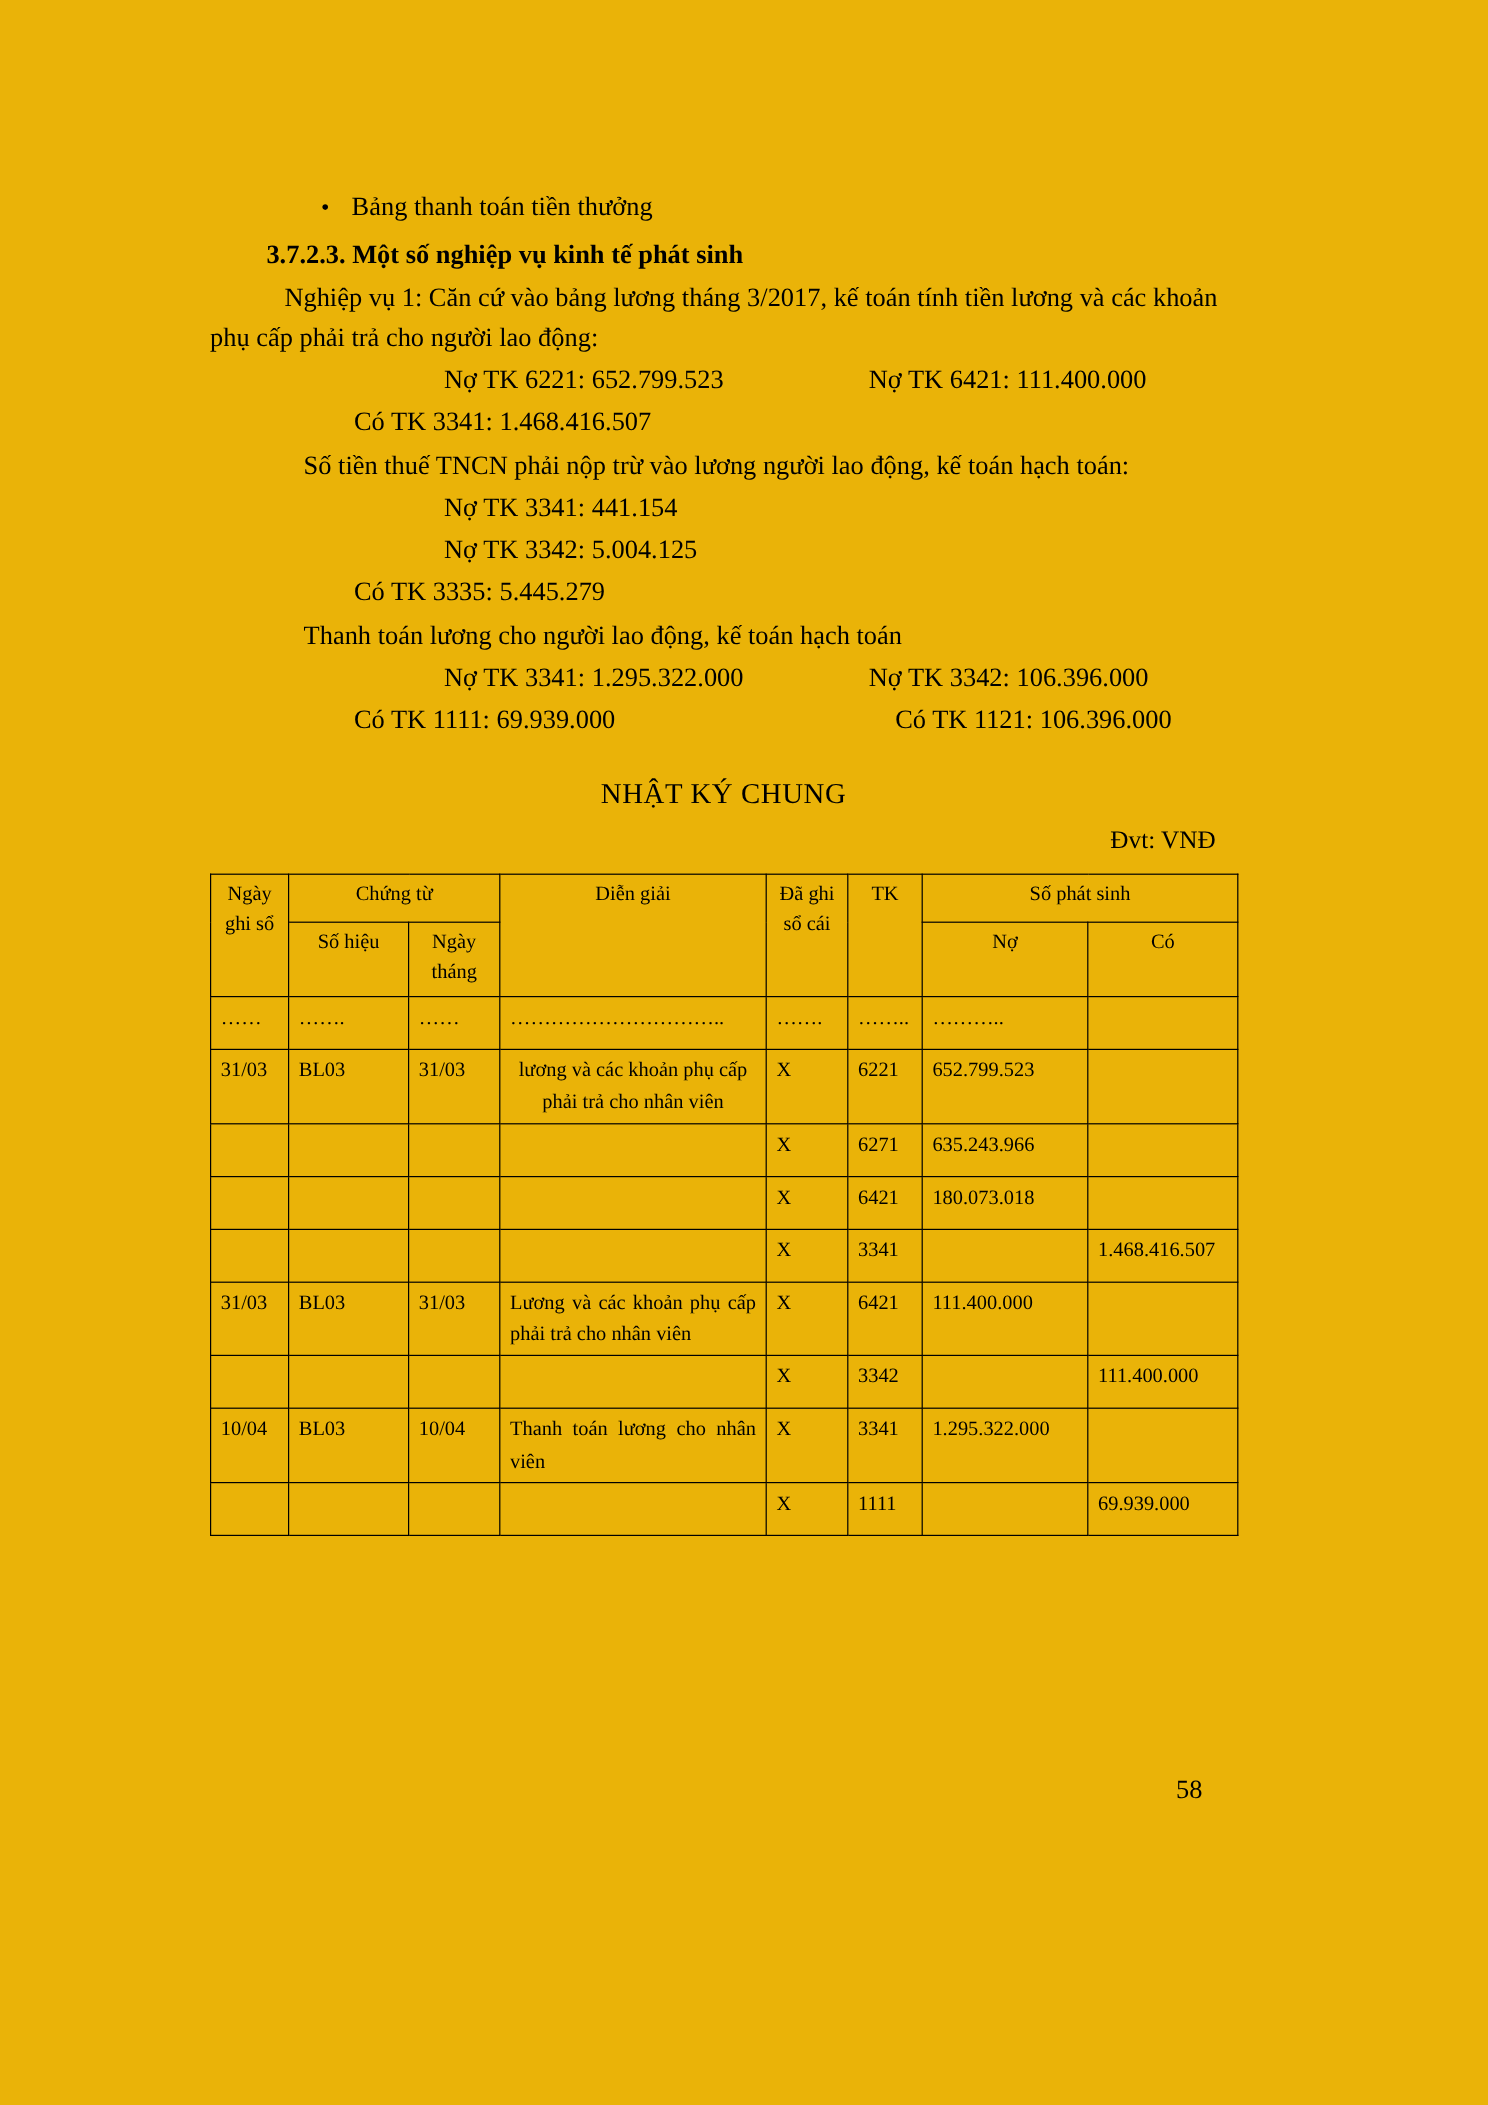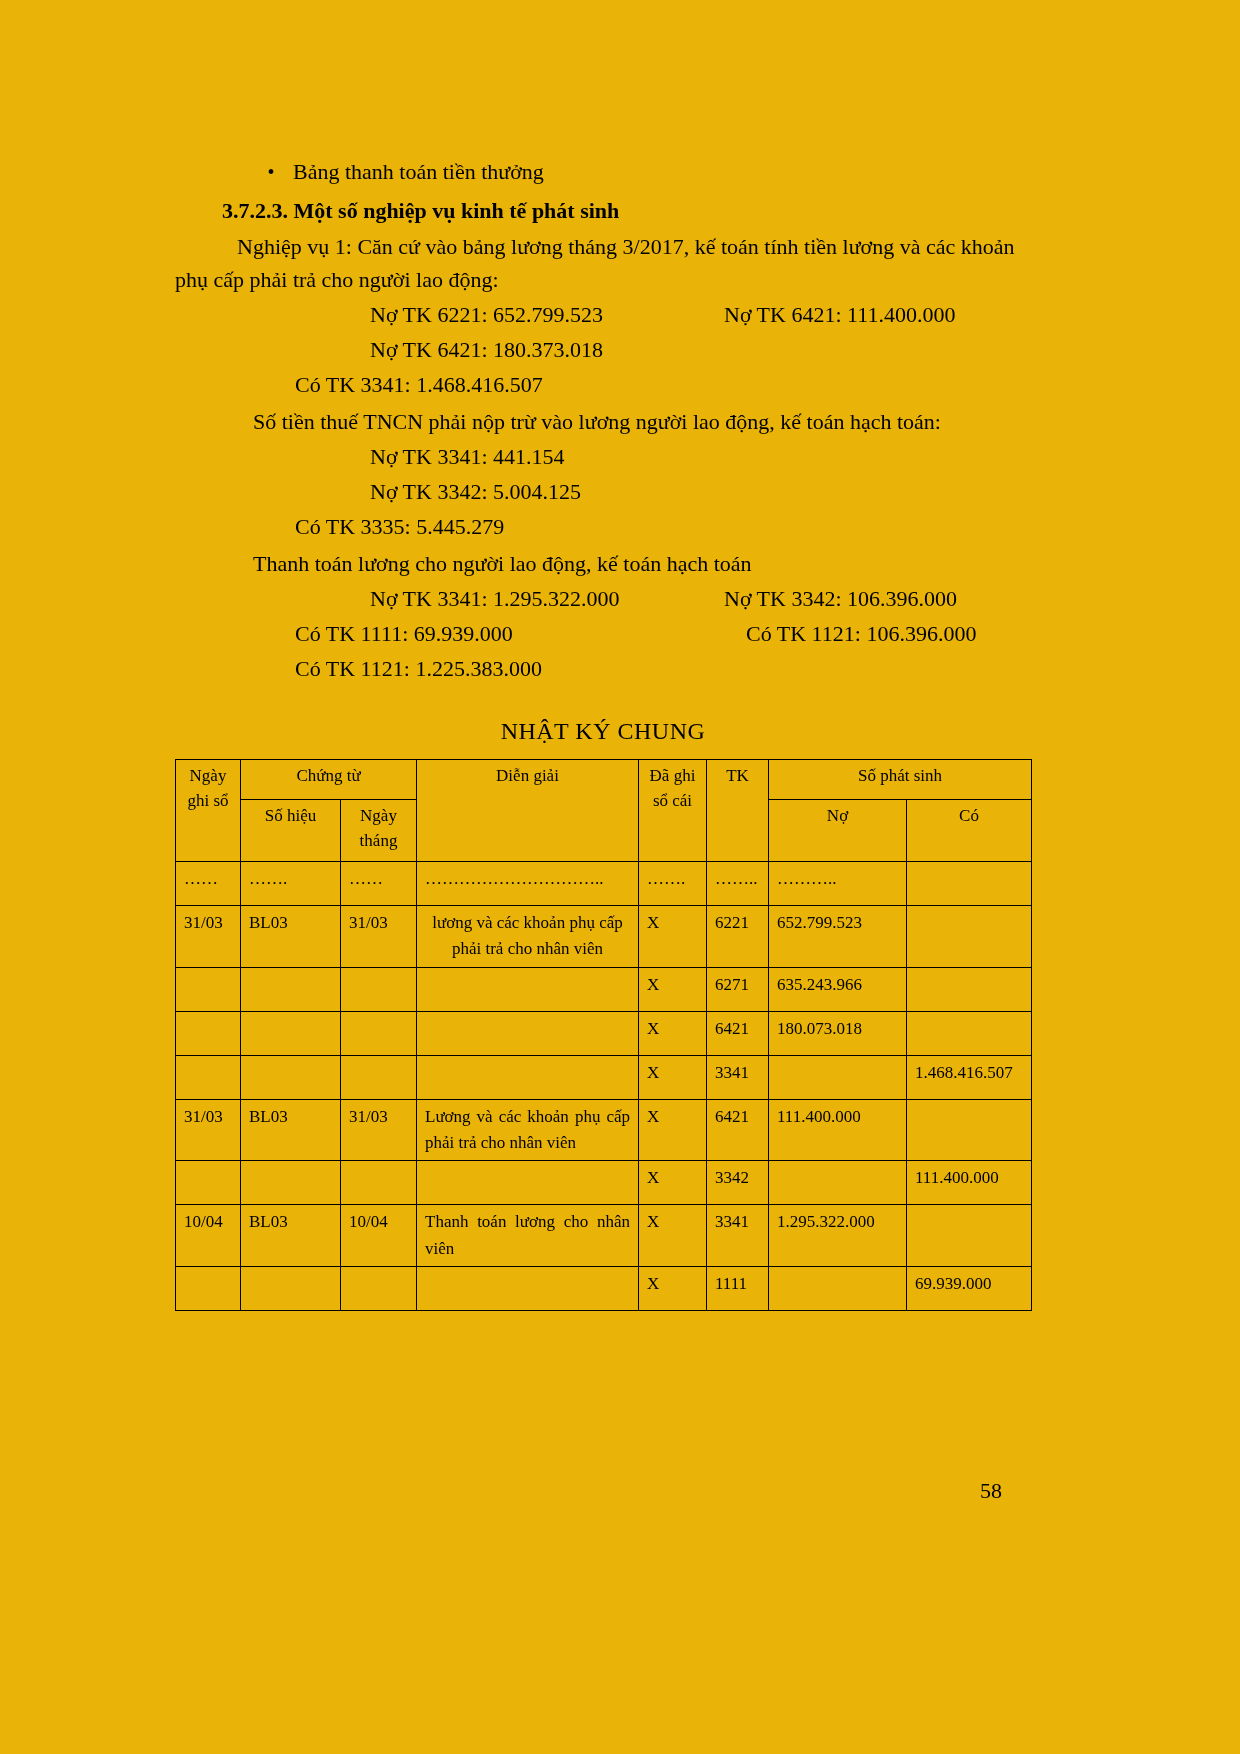--- a/index.html
+++ b/index.html
@@ -77,23 +77,20 @@
     <div class="heading">3.7.2.3. Một số nghiệp vụ kinh tế phát sinh</div>
 
     <div class="para indent-sm">Nghiệp vụ 1: Căn cứ vào bảng lương tháng 3/2017, kế toán tính tiền lương và các khoản phụ cấp phải trả cho người lao động:</div>
 
     <div class="entries">
       <div class="entry-line">
         <span class="e-left">Nợ TK 6221: 652.799.523</span>
         <span class="e-right">Nợ TK 6421: 111.400.000</span>
       </div>
       <div class="entry-line">
-        <span class="e-left">Nợ TK 6421: 180.373.018</span>
-      </div>
-      <div class="entry-line">
         <span class="e-left co">Có TK 3341: 1.468.416.507</span>
       </div>
     </div>
 
     <div class="para indent-md">Số tiền thuế TNCN phải nộp trừ vào lương người lao động, kế toán hạch toán:</div>
 
     <div class="entries">
       <div class="entry-line">
         <span class="e-left">Nợ TK 3341: 441.154</span>
       </div>
@@ -109,26 +106,24 @@
 
     <div class="entries">
       <div class="entry-line">
         <span class="e-left">Nợ TK 3341: 1.295.322.000</span>
         <span class="e-right">Nợ TK 3342: 106.396.000</span>
       </div>
       <div class="entry-line">
         <span class="e-left co">Có TK 1111: 69.939.000</span>
         <span class="e-right co">Có TK 1121: 106.396.000</span>
       </div>
-      <div class="entry-line">
-        <span class="e-left co">Có TK 1121: 1.225.383.000</span>
-      </div>
     </div>
 
     <div class="table-title">NHẬT KÝ CHUNG</div>
+    <div class="unit-line">Đvt: VNĐ</div>
 
     <table class="journal">
       <colgroup>
         <col style="width:65px">
         <col style="width:100px">
         <col style="width:76px">
         <col style="width:222px">
         <col style="width:68px">
         <col style="width:62px">
         <col style="width:138px">

